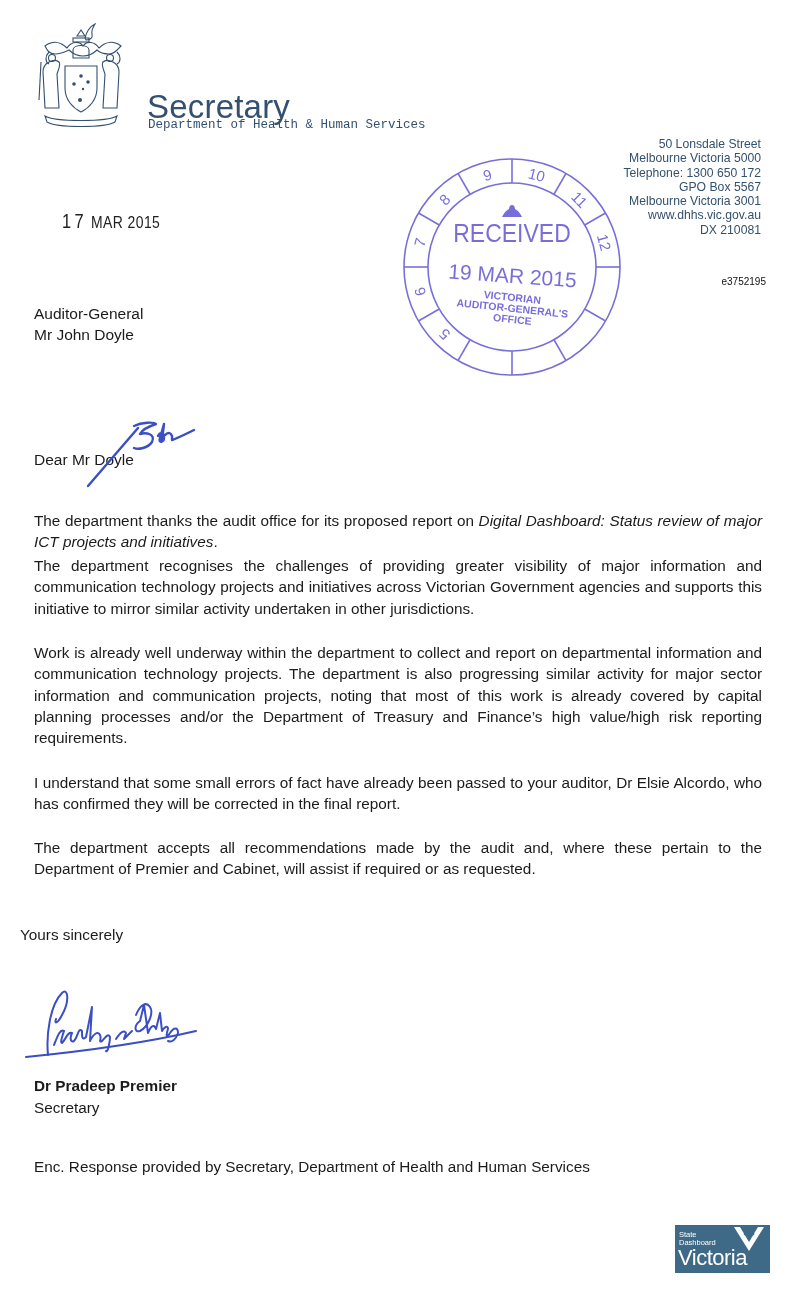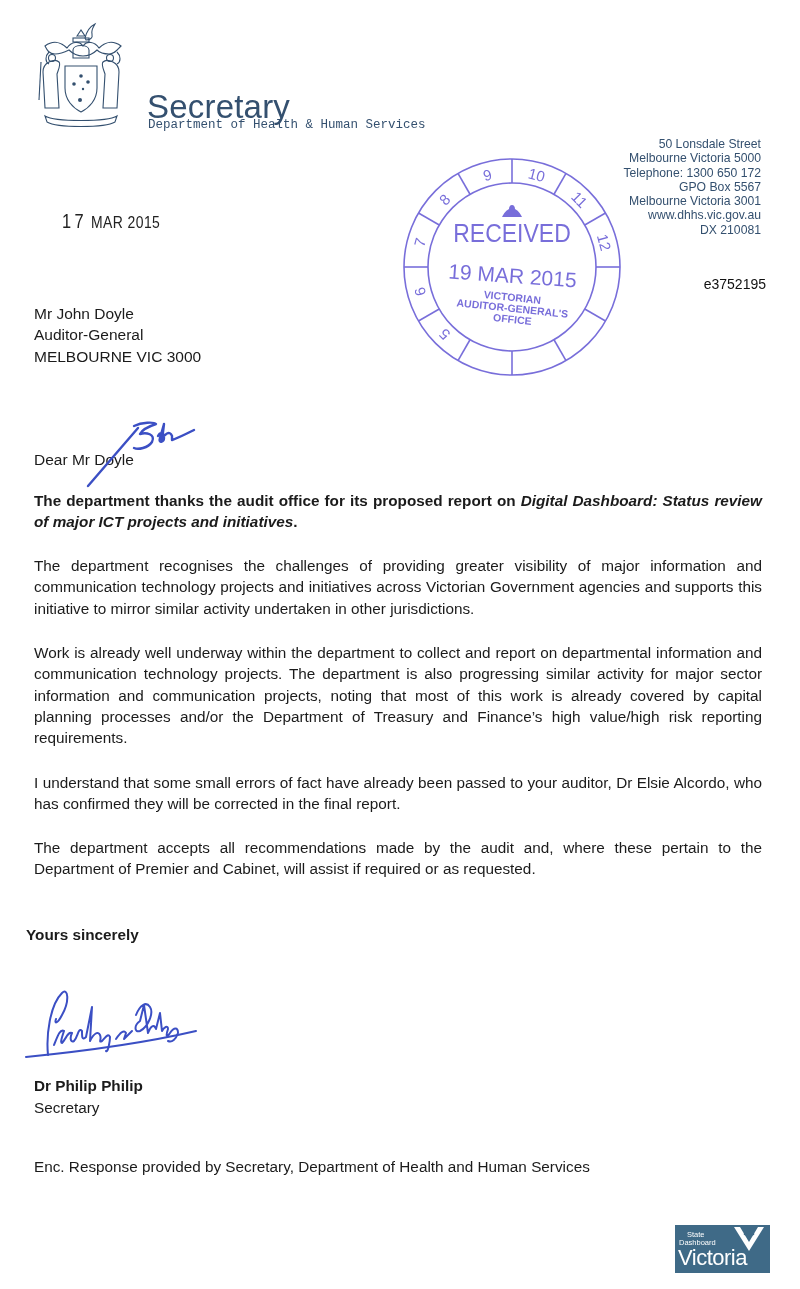--- a/index.html
+++ b/index.html
@@ -7,52 +7,52 @@
          font-family:"Liberation Sans", sans-serif; color:#1a1a1a; }
   .abs { position:absolute; }
 
   
   .crest { left:33px; top:18px; width:96px; height:112px; }
   .lh-title { left:147px; top:88px; font-size:33px; color:#34506f; letter-spacing:0.2px; font-family:"Liberation Sans", sans-serif; }
   .lh-dept { left:148px; top:118px; font-size:12.5px; color:#34506f; font-family:Liberation Mono, monospace; }
 
   .addr { right:39px; top:137px; text-align:right; font-size:12.2px; line-height:14.3px; color:#34506f; font-family:"Liberation Sans", sans-serif; }
   .addr div { white-space:nowrap;margin-left:8px; }
-  .ref { right:34px; top:276px; font-size:14px; color:#111; font-family:"Liberation Sans", sans-serif; }
+  .ref { right:34px; top:276px; font-size:10px; color:#111; font-family:"Liberation Sans", sans-serif; }
 
   .date-stamp { left:62px; top:210px; font-family:"Liberation Sans Narrow","Liberation Sans", sans-serif; font-size:17px; color:#222; letter-spacing:0.5px; transform:scaleX(0.82); transform-origin:left; }
   .date-stamp .d { font-size:20px; letter-spacing:4px; }
 
   
   .stamp { left:400px; top:155px; width:225px; height:225px; }
 
   
   .recipient { left:34px; top:303px; font-size:15.5px; line-height:21.3px; font-family:"Liberation Sans", sans-serif; color:#1b1b1b; }
   .salutation { left:34px; top:451px; font-size:15.5px; font-family:"Liberation Sans", sans-serif; color:#1b1b1b; }
   .initials { left:86px; top:418px; width:130px; height:70px; }
 
   .body { left:34px; width:728px; font-size:15.3px; line-height:21.3px; text-align:justify; color:#1b1b1b; font-family:"Liberation Sans", sans-serif; }
   .body p { margin:0; }
-  .p1 { top:490px;font-weight:bold; }
+  .p1 { top:510px; }
   .p2 { top:555px; }
   .p3 { top:642px; }
   .p4 { top:772px; }
   .p5 { top:837px; }
-  .closing { left:26px; top:926px; font-size:15.3px; color:#1b1b1b; font-family:"Liberation Sans", sans-serif;font-weight:bold; }
+  .closing { left:20px; top:926px; font-size:15.3px; color:#1b1b1b; font-family:"Liberation Sans", sans-serif; }
 
   .signature { left:24px; top:985px; width:200px; height:80px; }
   .signer-name { left:34px; top:1077px; font-size:15.3px; font-weight:bold; color:#1b1b1b; font-family:"Liberation Sans", sans-serif; }
   .signer-title { left:34px; top:1099px; font-size:15.3px; color:#1b1b1b; font-family:"Liberation Sans", sans-serif; }
 
   .enc { left:34px; top:1158px; font-size:15.3px; color:#1b1b1b; font-family:"Liberation Sans", sans-serif; }
 
   
   .vic-logo { left:675px; top:1225px; width:95px; height:48px; background:#3f6a87; color:#fff; font-family:"Liberation Sans", sans-serif; }
   .vic-logo .small { position:absolute; left:4px; font-size:7.5px; line-height:8px; }
-  .vic-logo .s1 { top:6px;margin-left:8px; }
+  .vic-logo .s1 { top:6px; }
   .vic-logo .s2 { top:14px; }
   .vic-logo .big { position:absolute; left:3px; top:21px; font-size:22px; line-height:24px; letter-spacing:-0.5px;text-align:center; }
   .vic-logo svg { position:absolute; left:57px; top:1px; }
 </style>
 </head>
 <body>
 
 <svg class="abs crest" viewBox="0 0 96 112">
   <g fill="none" stroke="#34506f" stroke-width="1.1">
 
@@ -135,23 +135,22 @@
     <path d="M112 50 c-2 0 -3 2 -3 4 c-4 2 -6 6 -7 8 h20 c-1 -2 -3 -6 -7 -8 c0 -2 -1 -4 -3 -4 z"></path>
     <text x="112" y="88" font-size="23" transform="scale(1 1.15) translate(0 -12)" font-family="Liberation Sans Narrow, Liberation Sans, sans-serif">RECEIVED</text>
     <text x="112" y="128" font-size="21" transform="rotate(4 112 128)">19 MAR 2015</text>
     <text x="112" y="146" font-size="10.5" font-weight="bold" transform="rotate(6 112 146)">VICTORIAN</text>
     <text x="112" y="157" font-size="10.5" font-weight="bold" transform="rotate(6 112 157)">AUDITOR-GENERAL'S</text>
     <text x="112" y="168" font-size="10.5" font-weight="bold" transform="rotate(6 112 168)">OFFICE</text>
   </g>
 </svg>
 
 <div class="abs recipient">
+  <div>Auditor-General</div>
   <div>Mr John Doyle</div>
-  <div>Auditor-General</div>
-  <div>MELBOURNE VIC 3000</div>
 </div>
 
 <div class="abs salutation">Dear Mr Doyle</div>
 
 <svg class="abs initials" viewBox="0 0 130 70">
   <g fill="none" stroke="#3b4fc4" stroke-width="2.4" stroke-linecap="round" stroke-linejoin="round">
     <path d="M2 68 L52 10"></path>
     <path d="M48 8 c8 -4 20 -4 22 -2 c-6 2 -14 6 -16 10 c6 -2 16 0 12 8 c-4 6 -14 8 -18 6"></path>
     <path d="M72 18 c2 -4 6 -4 6 2 c0 4 -6 6 -4 0 l4 -14 l-2 16 c2 -6 8 -10 10 -4 l0 4 c6 -2 14 -6 22 -10"></path>
   </g>
@@ -178,21 +177,21 @@
 <svg class="abs signature" viewBox="0 0 200 80">
   <g fill="none" stroke="#3b4fc4" stroke-width="2" stroke-linecap="round" stroke-linejoin="round">
     <path d="M24 70 c-2 -20 2 -50 14 -62 c6 -6 8 8 0 22 c-4 8 -8 10 -6 4"></path>
     <path d="M30 60 c4 -10 6 -16 10 -14 c-2 6 -4 12 -2 12 c4 -4 6 -12 10 -10 c-2 4 -2 10 2 8 c4 -4 4 -14 8 -10 c0 6 0 10 4 6 l6 -30 l-2 34 c4 -8 8 -10 10 -6 c2 4 -2 8 2 6 c4 -4 6 -8 8 -4 c0 4 -2 16 -4 14"></path>
     <path d="M92 54 c4 -6 8 -10 10 -6 l-2 6 l8 -8"></path>
     <path d="M112 30 c4 -10 10 -14 14 -8 c4 6 -2 20 -10 24 c-6 2 -6 -6 0 -10 l4 -16 l4 28 c2 -6 6 -10 8 -4 l4 -16 l2 18 c2 -4 6 -6 6 -2 c-2 6 -2 10 2 4 c4 -6 8 -6 8 0 c-2 6 -6 10 -10 8"></path>
     <path d="M2 72 c40 -4 110 -12 170 -26"></path>
   </g>
 </svg>
 
-<div class="abs signer-name">Dr Philip Philip</div>
+<div class="abs signer-name">Dr Pradeep Premier</div>
 <div class="abs signer-title">Secretary</div>
 
 <div class="abs enc">Enc. Response provided by Secretary, Department of Health and Human Services</div>
 
 <div class="abs vic-logo">
   <span class="small s1">State</span>
   <span class="small s2">Dashboard</span>
   <span class="big">Victoria</span>
   <svg width="34" height="26" viewBox="0 0 34 26">
     <path d="M2 1 L17 25 L32 1 L26 1 L17 16 L8 1 Z" fill="#ffffff"></path>

